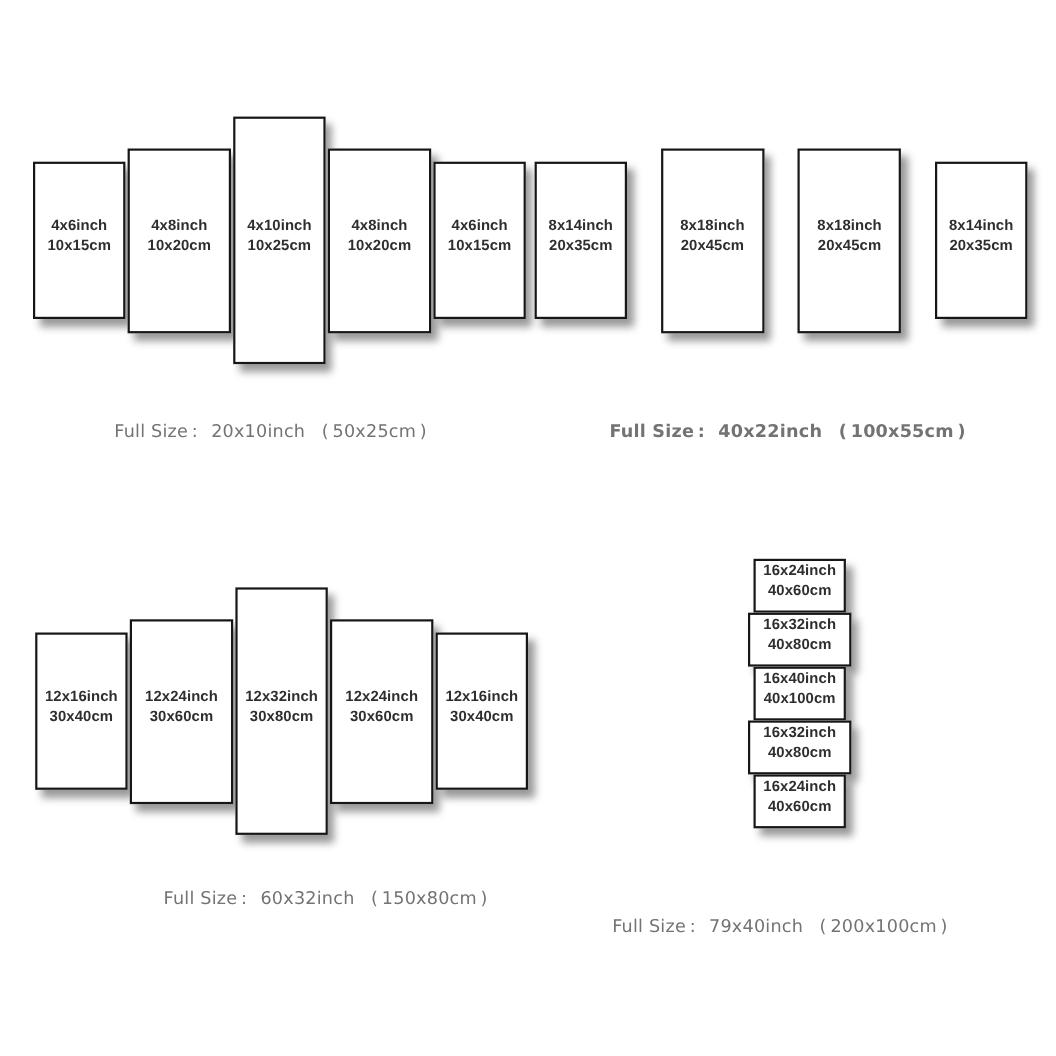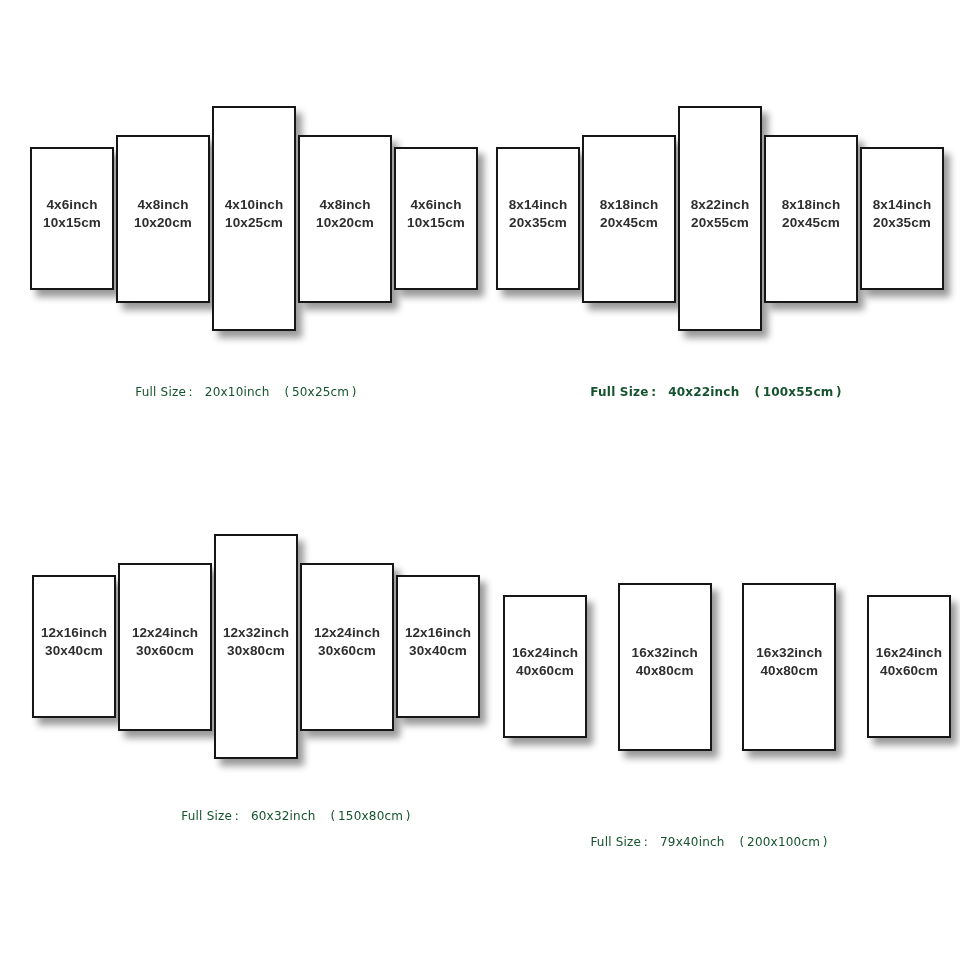--- a/index.html
+++ b/index.html
@@ -17,23 +17,23 @@
   }
   .group {
     position: absolute;
     width: 448px;
     height: 225px;
     display: flex;
     align-items: center;
     justify-content: space-between;
   }
   .g1 { left: 30px;  top: 106px; }
-  .g2 { left: 496px; top: 106px; }
+  .g2 { left: 486px; top: 106px; }
   .g3 { left: 32px;  top: 534px; }
-  .g4 { left: 503px; top: 554px; }
+  .g4 { left: 503px; top: 508px; flex-direction: column; }
 
   .panel {
     box-sizing: border-box;
     background: #ffffff;
     border: 2px solid #161616;
     box-shadow: 6px 7px 7px rgba(0, 0, 0, 0.40);
     display: flex;
     align-items: center;
     justify-content: center;
   }
@@ -52,22 +52,22 @@
     padding-bottom: 10px;
     white-space: nowrap;
   }
 
   .caption {
     position: absolute;
     transform: translate(-50%, -50%);
     white-space: nowrap;
     font-family: "DejaVu Sans", "Liberation Sans", sans-serif;
     font-weight: 400;
-    font-size: 12px;
-    color: #14532d;
+    font-size: 16px;
+    color: #737373;
     letter-spacing: 0.2px;
   }
   .caption .cap-inch { margin-left: 12px; }
   .caption .cap-cm   { margin-left: 15px; }
   .c1 { left: 246px; top: 392px; }
   .c2 { left: 716px; top: 392px; font-weight: bold; }
   .c3 { left: 248px; top: 816px; margin-left: 48px; }
   .c4 { left: 709px; top: 826px; margin-top: 16px; }
 </style>
 </head>
@@ -117,26 +117,20 @@
         <div>8x14inch</div>
         <div>20x35cm</div>
       </div>
     </div>
     <div class="panel p-m">
       <div class="panel-label">
         <div>8x18inch</div>
         <div>20x45cm</div>
       </div>
     </div>
-    <div class="panel p-l">
-      <div class="panel-label">
-        <div>8x22inch</div>
-        <div>20x55cm</div>
-      </div>
-    </div>
     <div class="panel p-m">
       <div class="panel-label">
         <div>8x18inch</div>
         <div>20x45cm</div>
       </div>
     </div>
     <div class="panel p-s">
       <div class="panel-label">
         <div>8x14inch</div>
         <div>20x35cm</div>
@@ -189,20 +183,26 @@
         <div>16x24inch</div>
         <div>40x60cm</div>
       </div>
     </div>
     <div class="panel p-m">
       <div class="panel-label">
         <div>16x32inch</div>
         <div>40x80cm</div>
       </div>
     </div>
+    <div class="panel p-l">
+      <div class="panel-label">
+        <div>16x40inch</div>
+        <div>40x100cm</div>
+      </div>
+    </div>
     <div class="panel p-m">
       <div class="panel-label">
         <div>16x32inch</div>
         <div>40x80cm</div>
       </div>
     </div>
     <div class="panel p-s">
       <div class="panel-label">
         <div>16x24inch</div>
         <div>40x60cm</div>

